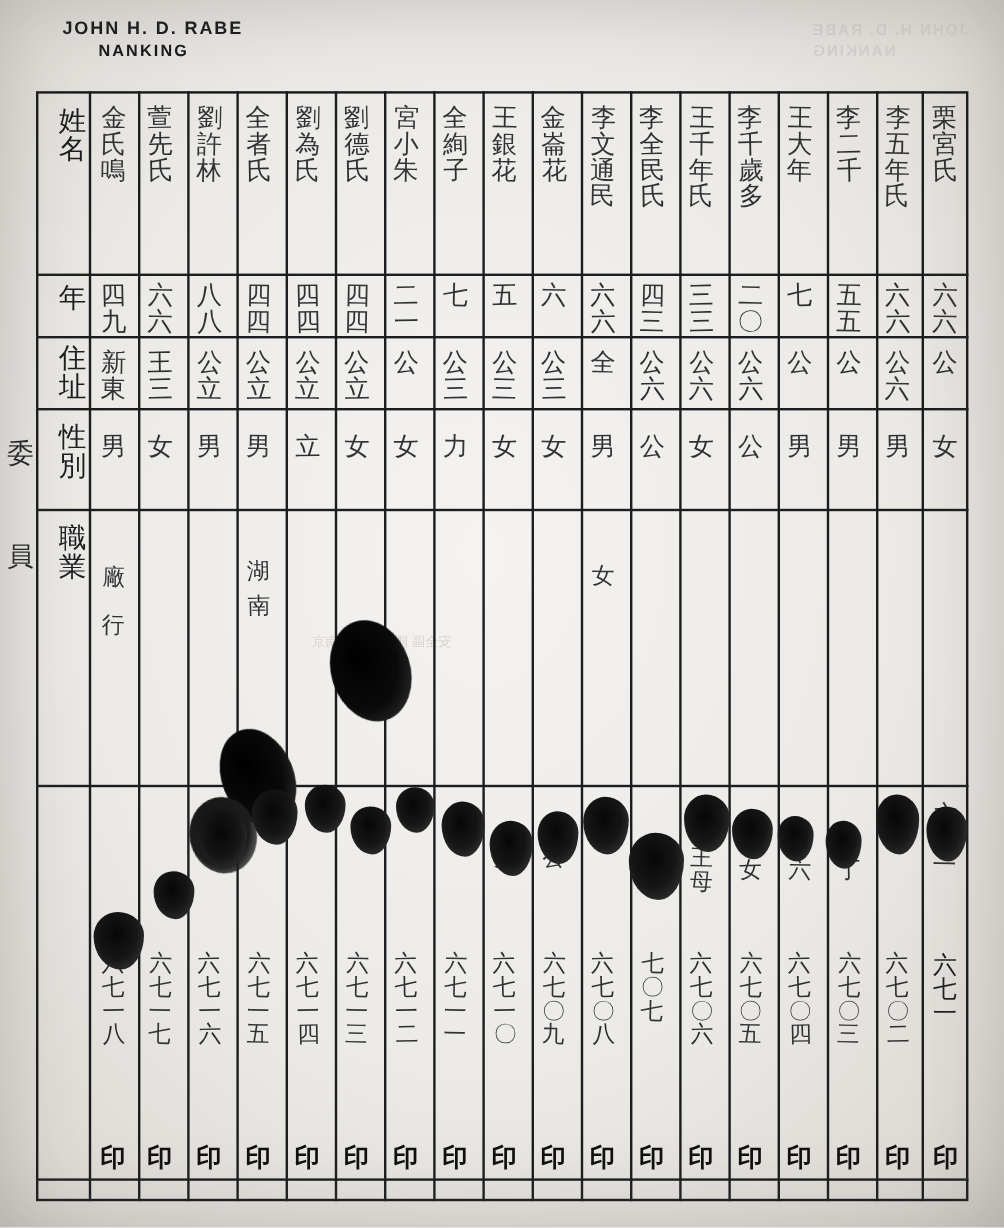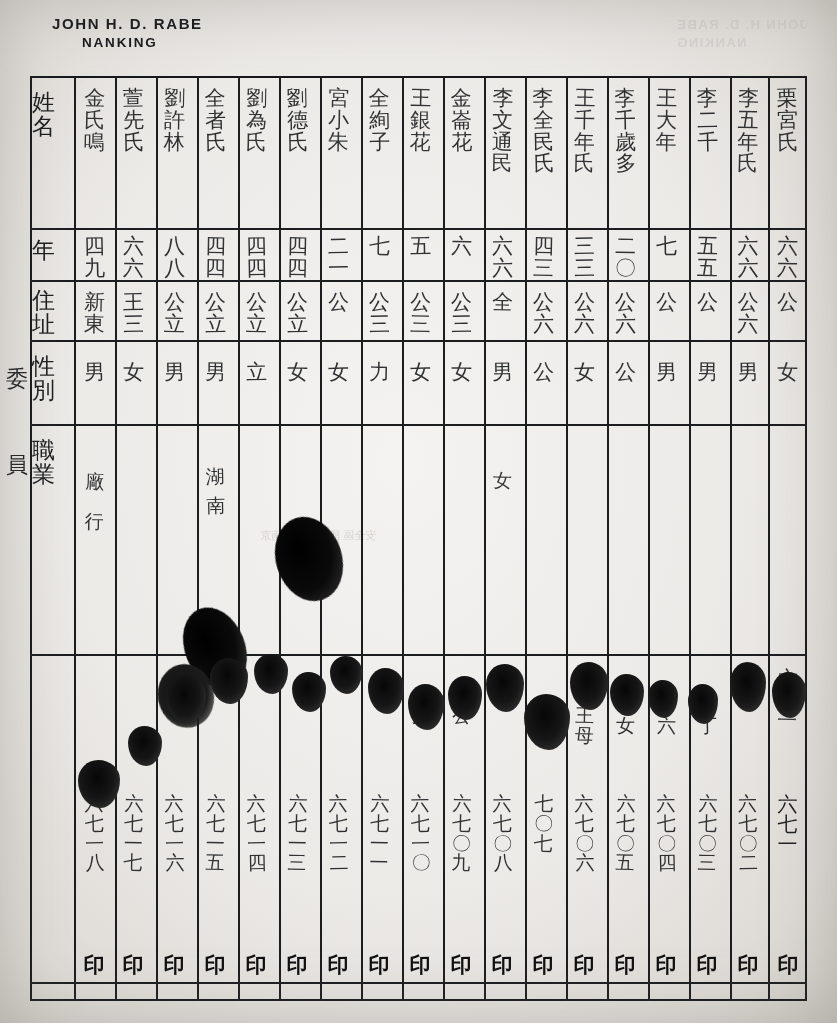--- a/index.html
+++ b/index.html
@@ -79,23 +79,23 @@
     background: #1b1d1f;
   }
   .vline { top: 0; bottom: 0; width: 2px; }
   .hline { left: 0; right: 0; height: 2px; }
 
   
   .rowlabel {
     position: absolute;
     left: 2px;
     width: 40px;
-    text-align: left;
+    text-align: right;
     color: #1b1d1f;
-    font-family: Liberation Sans, sans-serif;
+    font-family: Liberation Mono, monospace;
     font-size: 23px;
     line-height: 1.05;
     writing-mode: horizontal-tb;
   }
 
   .cjk {
     position: absolute;
     color: #1d1f21;
     font-family: "DejaVu Sans", sans-serif;
     text-align: center;

